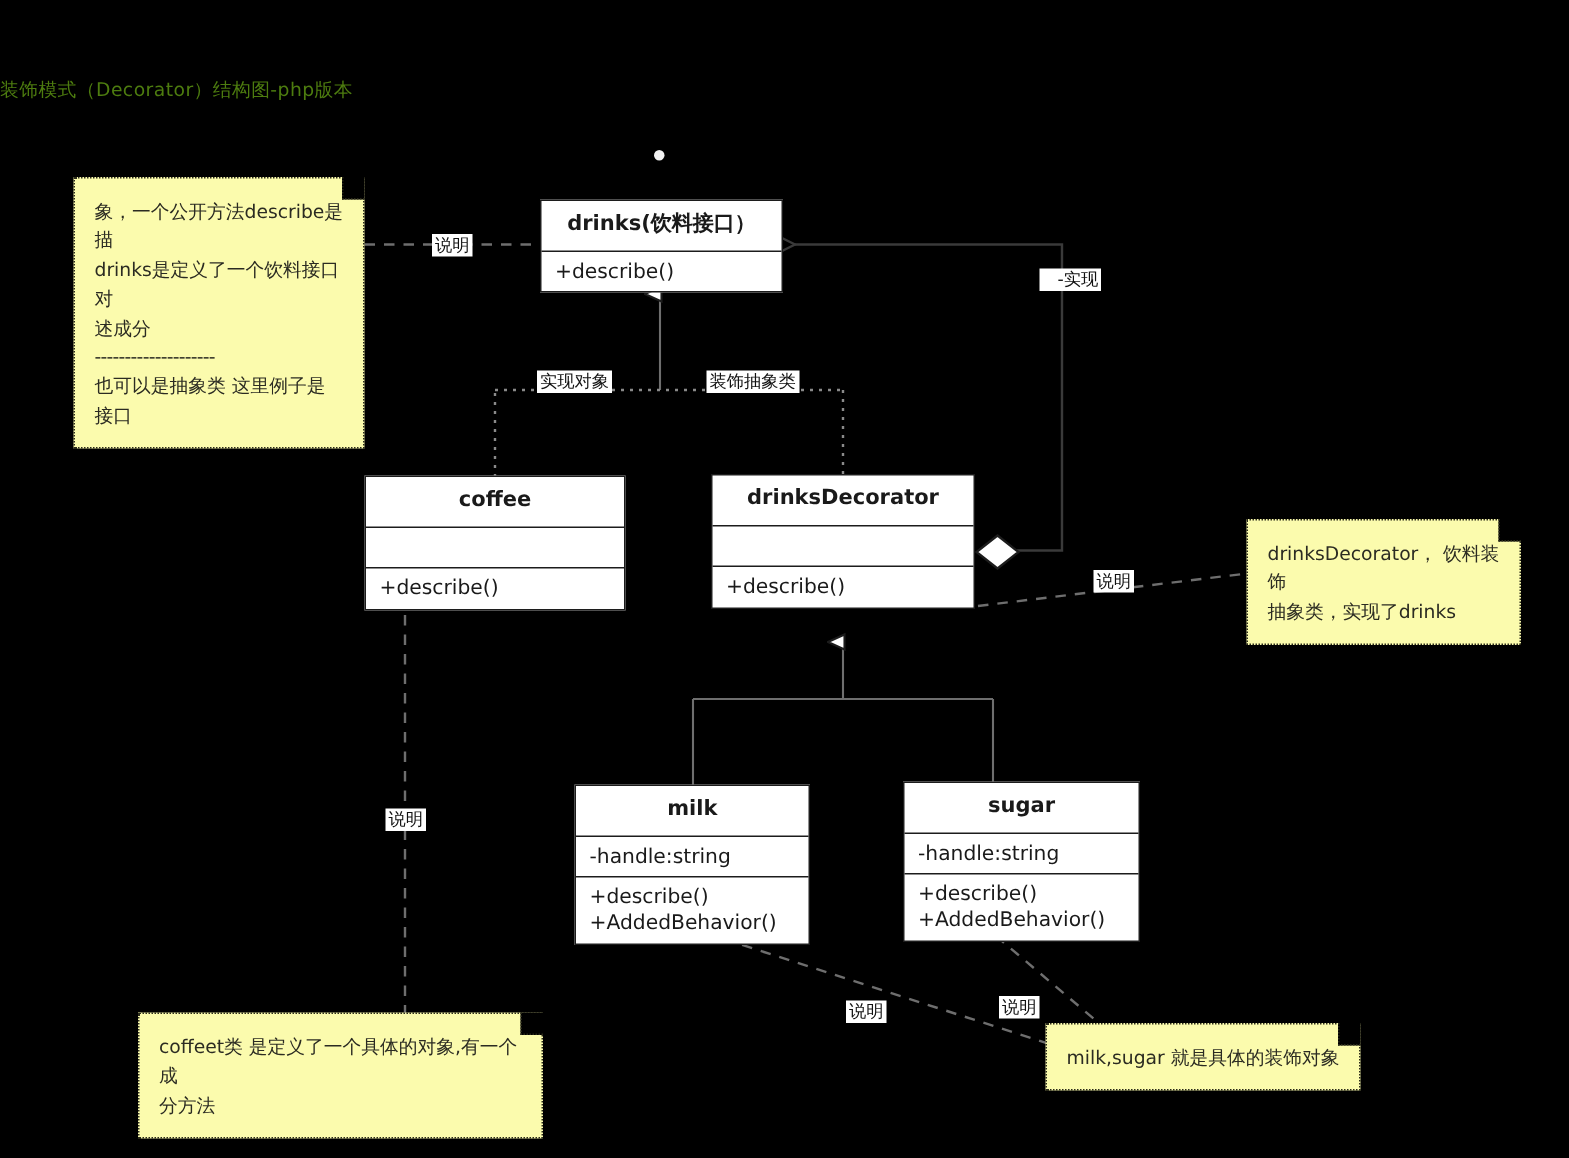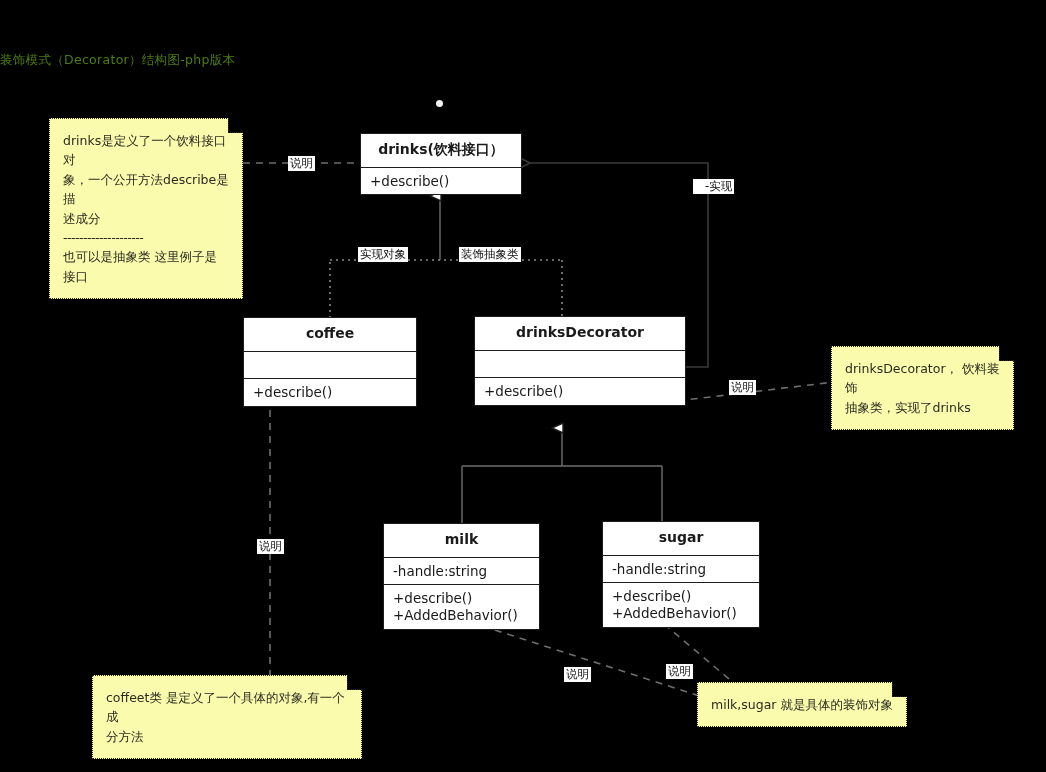--- a/index.html
+++ b/index.html
@@ -107,21 +107,21 @@
   </div>
 
   <div class="uml" style="left:243px;top:317px;width:174px;">
     <div class="row title">coffee</div>
     <div class="row attrs">&nbsp;</div>
     <div class="row ops">
       <div class="line">+describe()</div>
     </div>
   </div>
 
-  <div class="uml" style="left:474px;top:316px;width:212px;">
+  <div class="uml" style="left:474px;top:316px;width:176px;">
     <div class="row title">drinksDecorator</div>
     <div class="row attrs">&nbsp;</div>
     <div class="row ops">
       <div class="line">+describe()</div>
     </div>
   </div>
 
   <div class="uml" style="left:383px;top:523px;width:157px;">
     <div class="row title">milk</div>
     <div class="row attrs">
@@ -139,22 +139,22 @@
       <div class="line">-handle:string</div>
     </div>
     <div class="row ops">
       <div class="line">+describe()</div>
       <div class="line">+AddedBehavior()</div>
     </div>
   </div>
 
   <div class="note" style="left:49px;top:118px;width:194px;">
     <span class="fold"></span>
+    <div>象，一个公开方法describe是描</div>
     <div>drinks是定义了一个饮料接口对</div>
-    <div>象，一个公开方法describe是描</div>
     <div>述成分</div>
     <div class="sep">--------------------</div>
     <div>也可以是抽象类 这里例子是接口</div>
   </div>
 
   <div class="note" style="left:831px;top:346px;width:183px;">
     <span class="fold"></span>
     <div>drinksDecorator， 饮料装饰</div>
     <div>抽象类，实现了drinks</div>
   </div>
@@ -169,21 +169,21 @@
     <span class="fold"></span>
     <div>milk,sugar 就是具体的装饰对象</div>
   </div>
 
   <div class="elabel" style="left:288px;top:156px;">说明</div>
 
   <div class="elabel" style="left:693px;top:179px;padding-left:12px;">-实现</div>
 
   <div class="elabel" style="left:358px;top:247px;">实现对象</div>
 
-  <div class="elabel" style="left:459px;top:247px;">装饰抽象类</div>
+  <div class="elabel" style="left:471px;top:247px;">装饰抽象类</div>
 
   <div class="elabel" style="left:729px;top:380px;">说明</div>
 
   <div class="elabel" style="left:257px;top:539px;">说明</div>
 
   <div class="elabel" style="left:564px;top:667px;">说明</div>
 
   <div class="elabel" style="left:666px;top:664px;">说明</div>
 
 </div>

